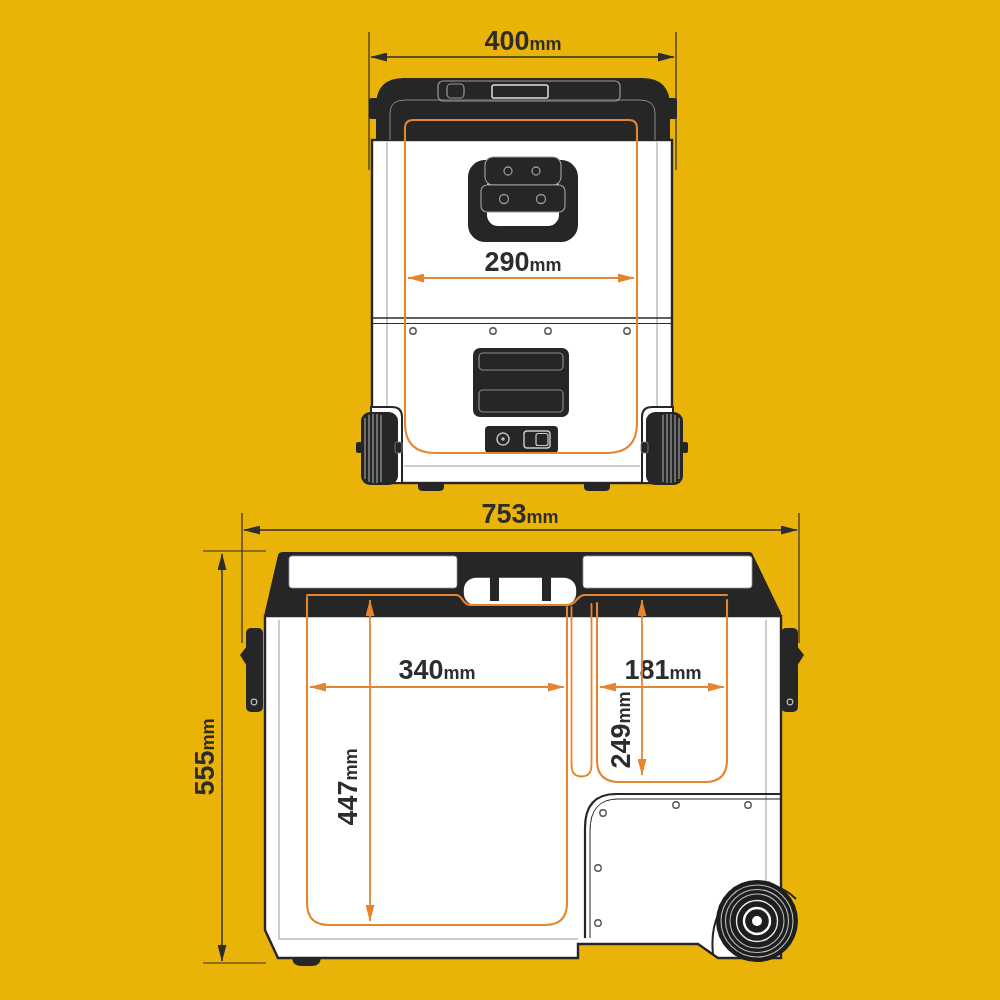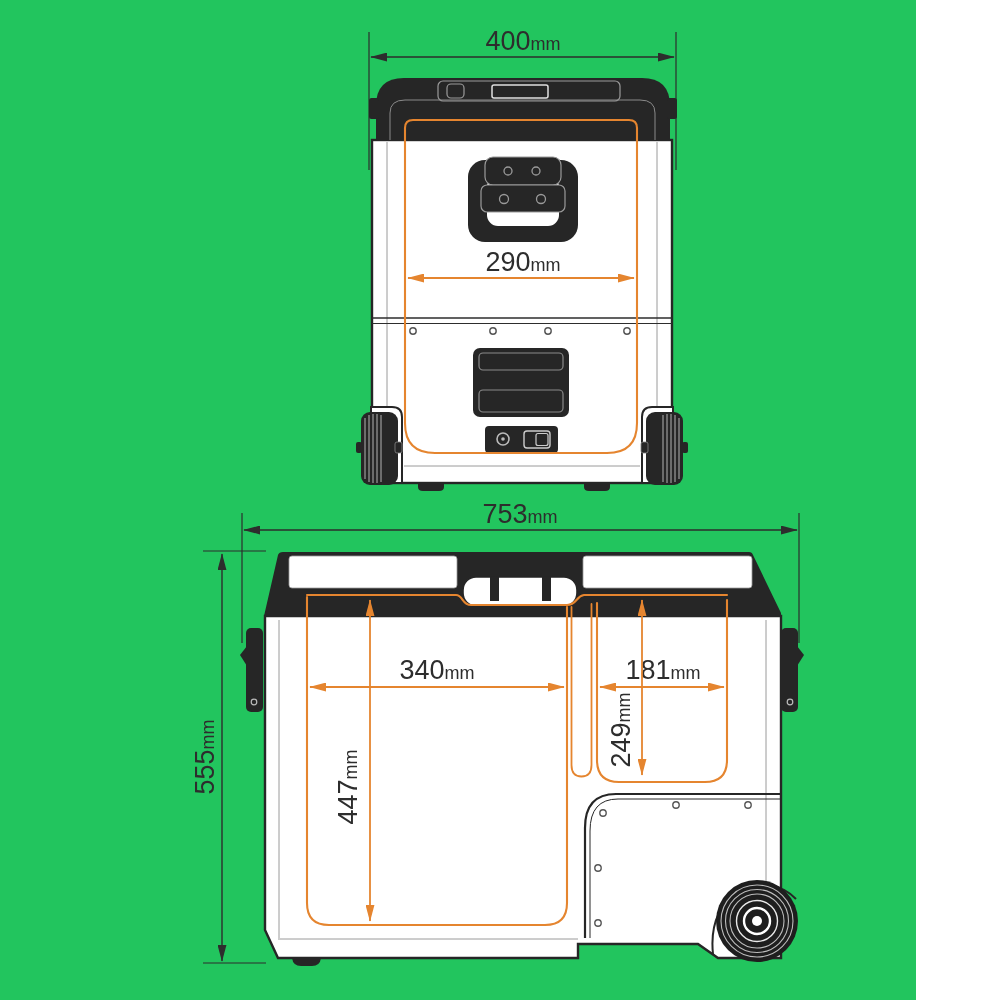--- a/index.html
+++ b/index.html
@@ -1,16 +1,16 @@
 <!DOCTYPE html>
 <html><head>
 <meta charset="utf-8">
 <style>
   html,body{margin:0;padding:0;background:#ffffff;}
-  .canvas{position:relative;width:916px;height:1000px;background:#22c55e;overflow:hidden;}
+  .canvas{position:relative;width:1000px;height:1000px;background:#eab308;overflow:hidden;font-weight:bold;}
   svg{display:block;}
   .dim-label{font-family:"Liberation Sans","DejaVu Sans",sans-serif;font-size:27px;fill:#2d2d2d;}
   .dim-label .unit{font-size:18px;}
   .thinline{stroke:#2d2d2d;stroke-width:1.2;fill:none;}
   .dimline{stroke:#2d2d2d;stroke-width:1.4;fill:none;}
   .dimline-o{stroke:#E5852F;stroke-width:1.8;fill:none;}
   .outline{stroke:#262626;stroke-width:2.4;fill:#ffffff;}
   .darkfill{fill:#262626;}
   .grayline{stroke:#9a9a9a;stroke-width:1;fill:none;}
   .orange{stroke:#E5852F;stroke-width:2.1;fill:none;stroke-linecap:round;}

